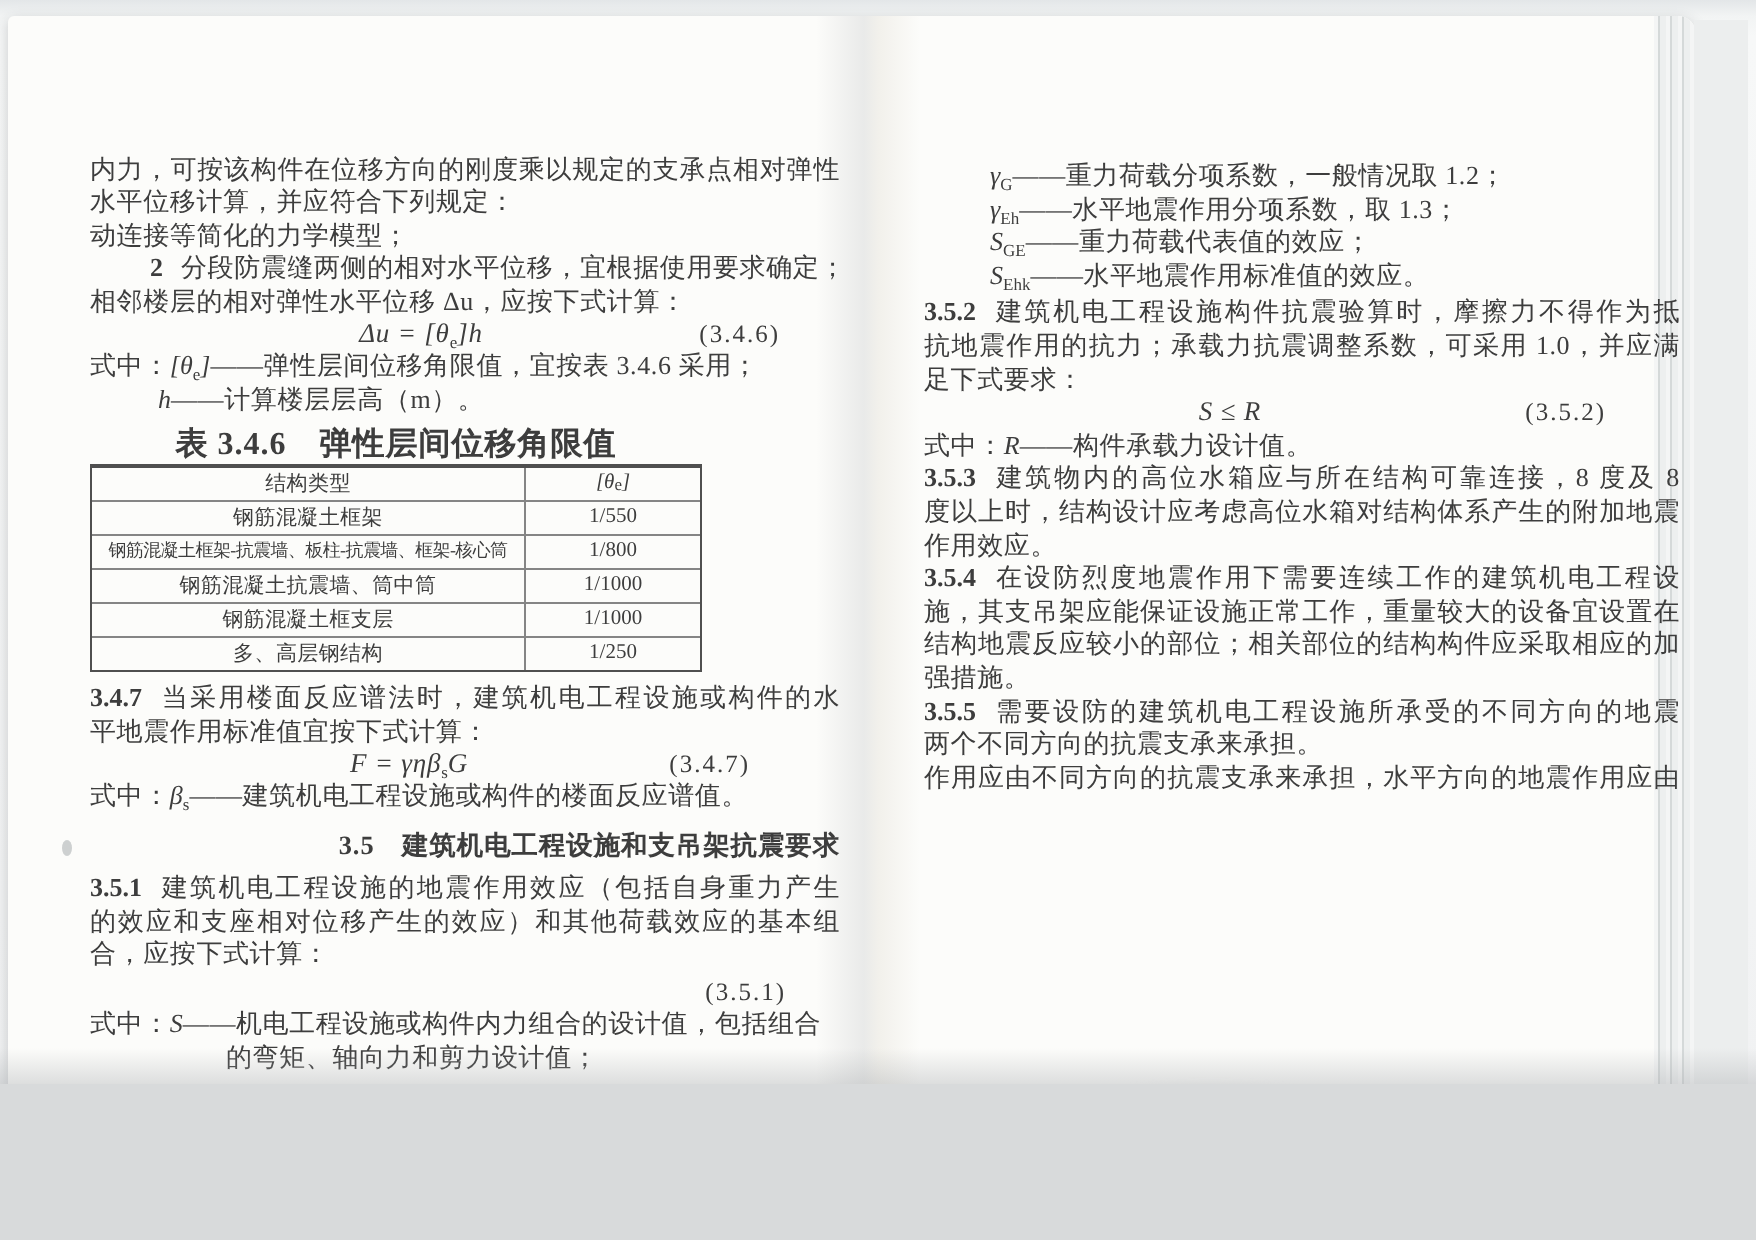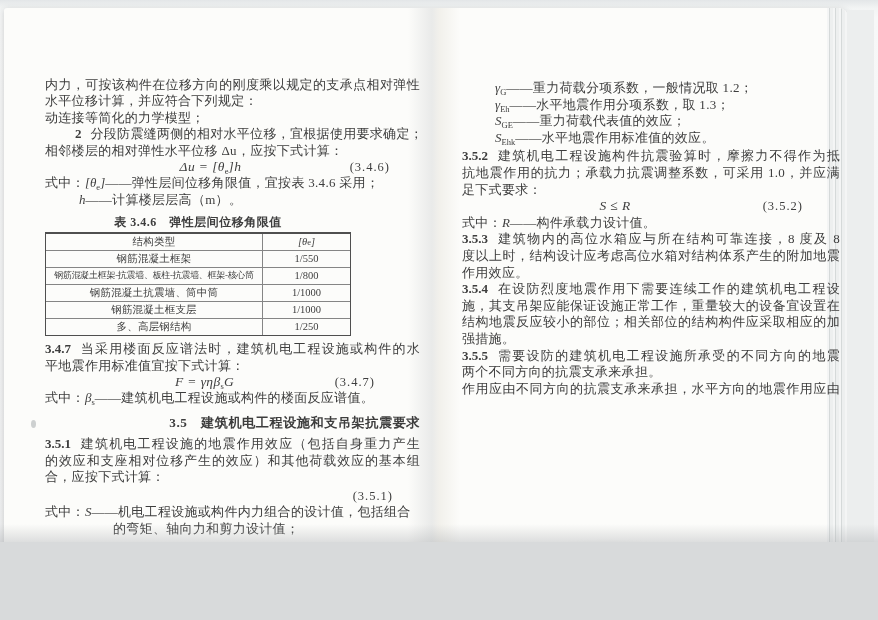--- a/index.html
+++ b/index.html
@@ -41,21 +41,21 @@
   .v{font-style:italic;font-family:"Liberation Serif","DejaVu Serif",serif;letter-spacing:0;}
   .s{font-size:8.5px;vertical-align:-3px;font-style:normal;letter-spacing:0;}
 
   .eq{position:relative;text-align:center;font-size:13.5px;}
   .colL .eq{height:16.4px;line-height:16.4px;}
   .colR .eq{height:16.6px;line-height:16.6px;}
   .eq .body{display:inline-block;font-style:italic;letter-spacing:.4px;}
   .eq .eqnum{position:absolute;top:0;font-style:normal;font-size:12.5px;letter-spacing:1px;}
 
   .tbl-title{margin-top:5.5px;height:17px;line-height:17px;width:306px;text-align:center;
-    font-weight:bold;font-size:12px;letter-spacing:.5px;}
+    font-weight:bold;font-size:16px;letter-spacing:.5px;}
   .tbl{width:304px;border:1px solid #4f4f4f;border-top-width:2px;margin-top:1px;}
   .trow{display:flex;height:16px;border-top:1px solid #858585;}
   .trow:first-child{border-top:none;}
   .tc1{width:216px;border-right:1px solid #858585;display:flex;align-items:center;justify-content:center;
     font-size:10.5px;letter-spacing:.2px;}
   .tc2{flex:1;display:flex;align-items:center;justify-content:center;font-size:10.5px;}
   .tc1.tight{font-size:9px;letter-spacing:-.3px;}
 
   .heading{margin-top:7px;height:17px;line-height:17px;text-align:right;font-weight:bold;
     font-size:13.2px;letter-spacing:.5px;}

